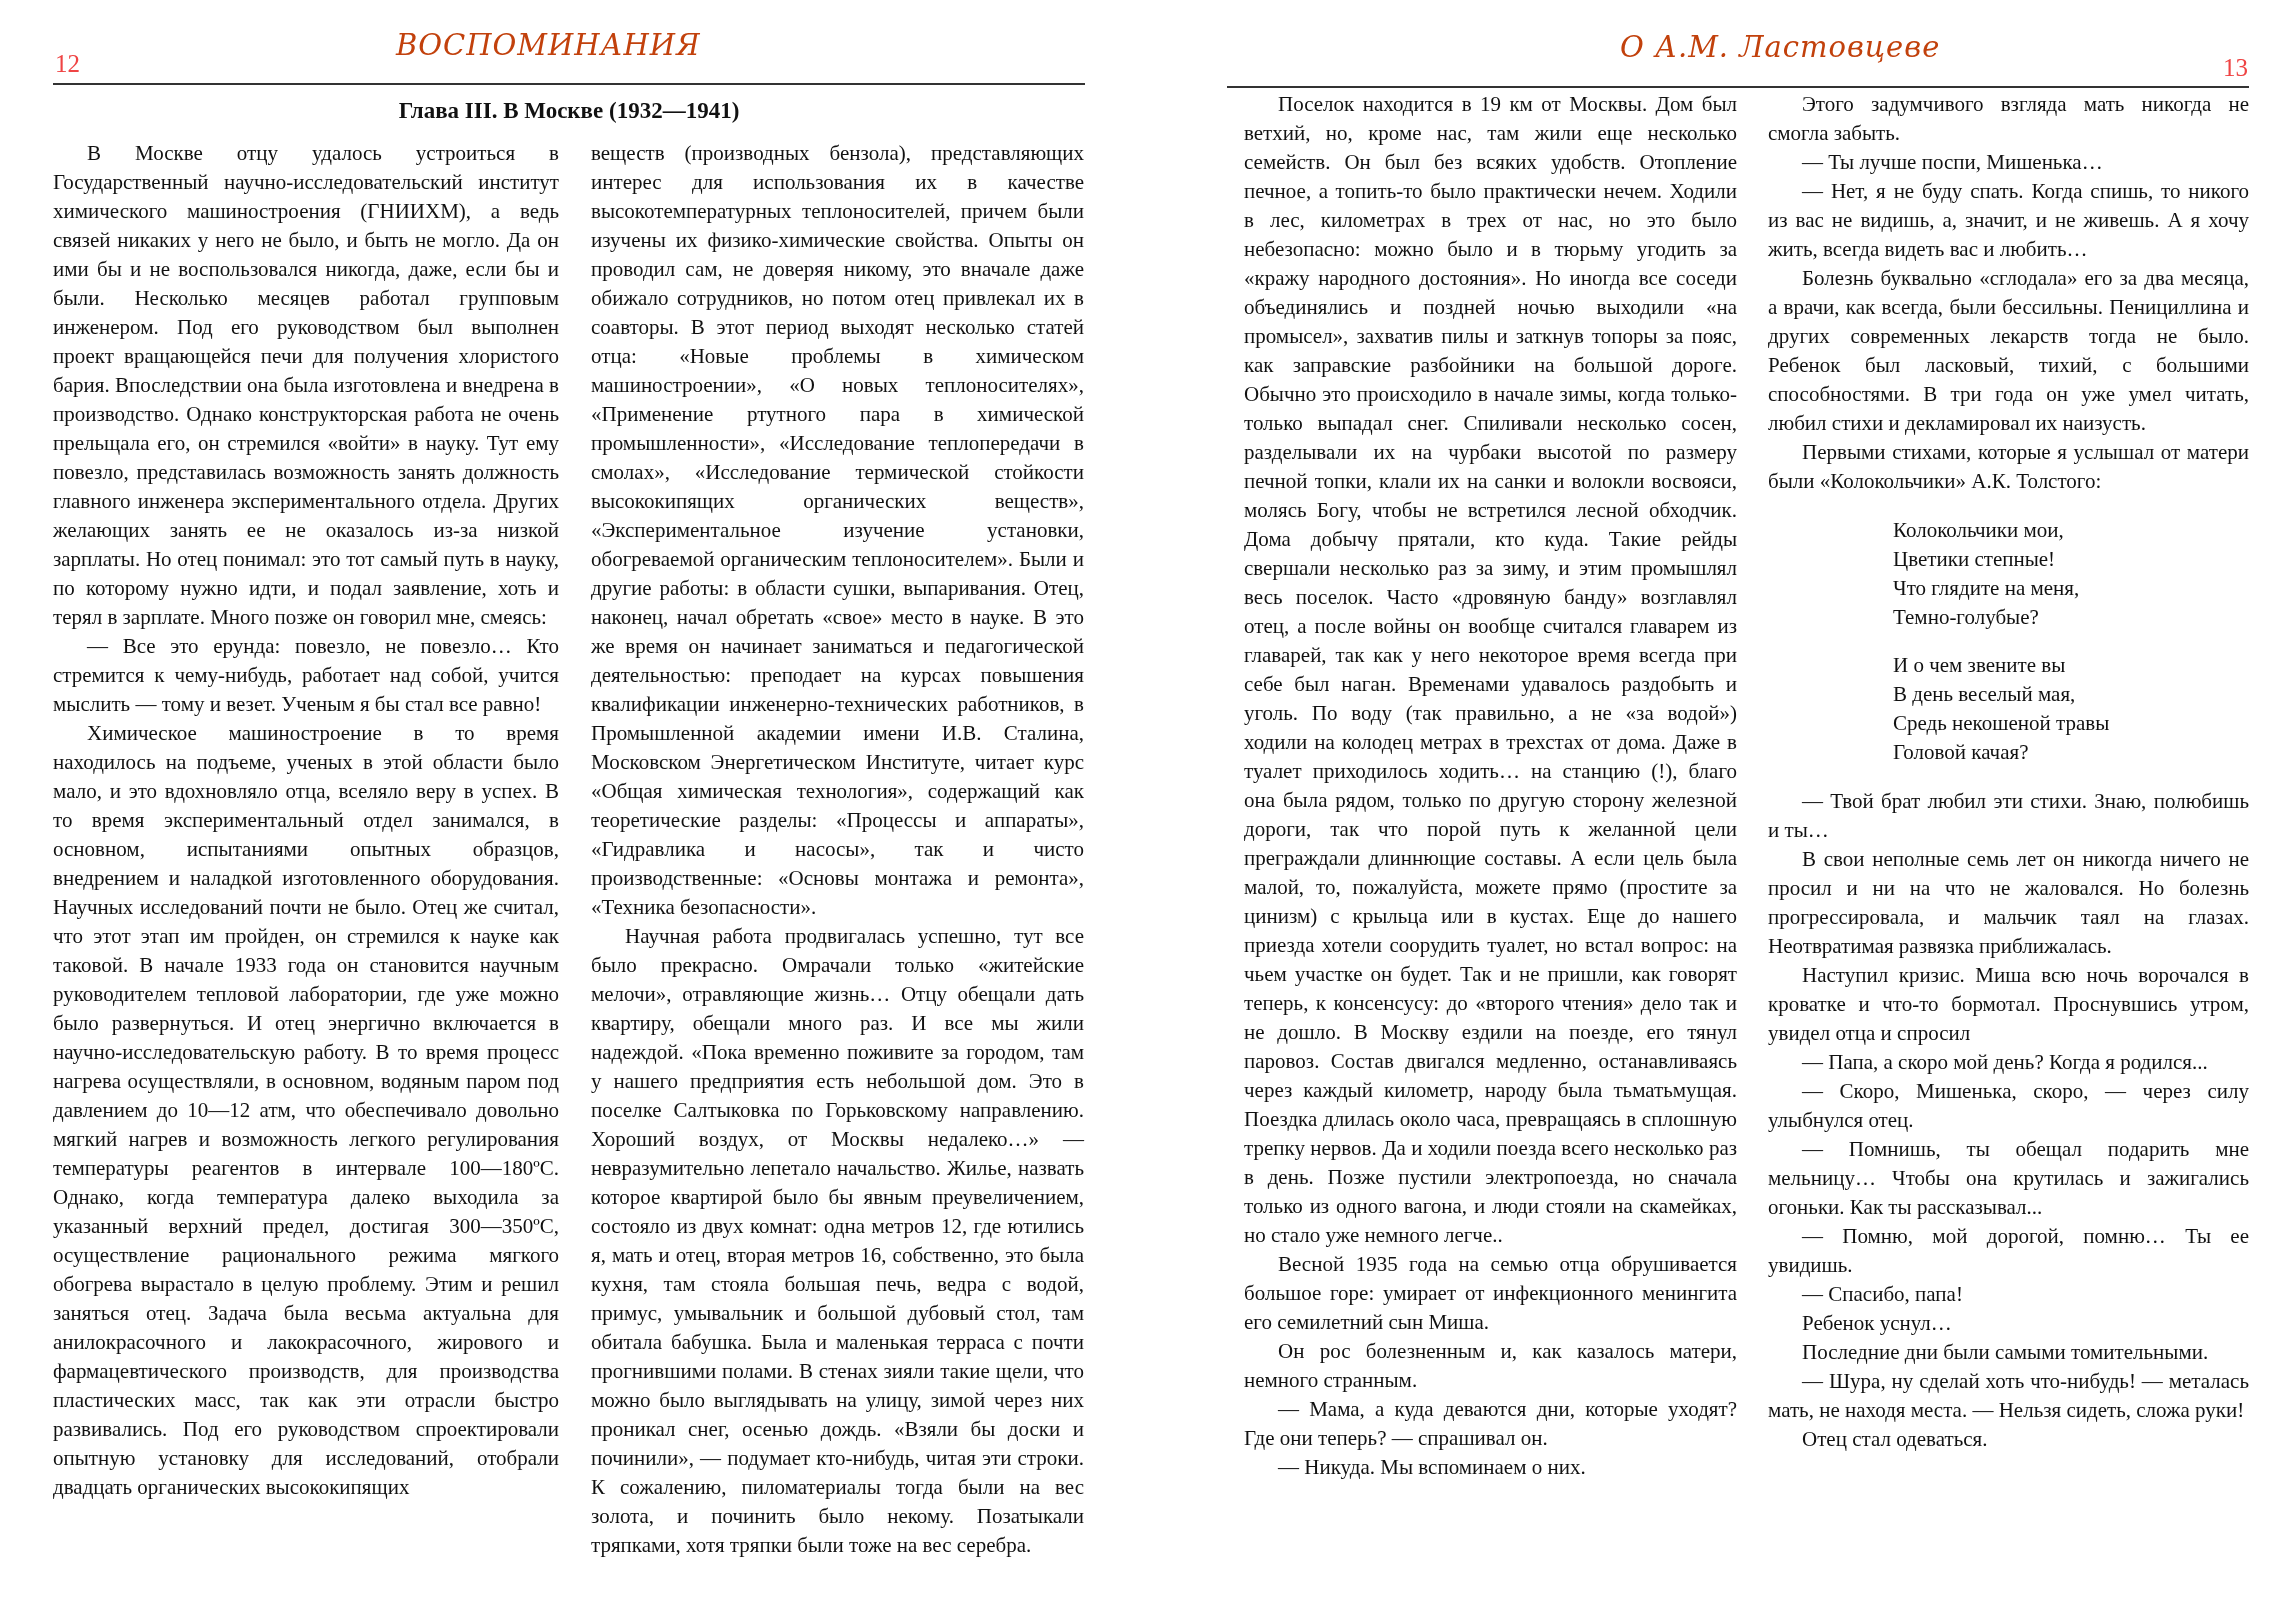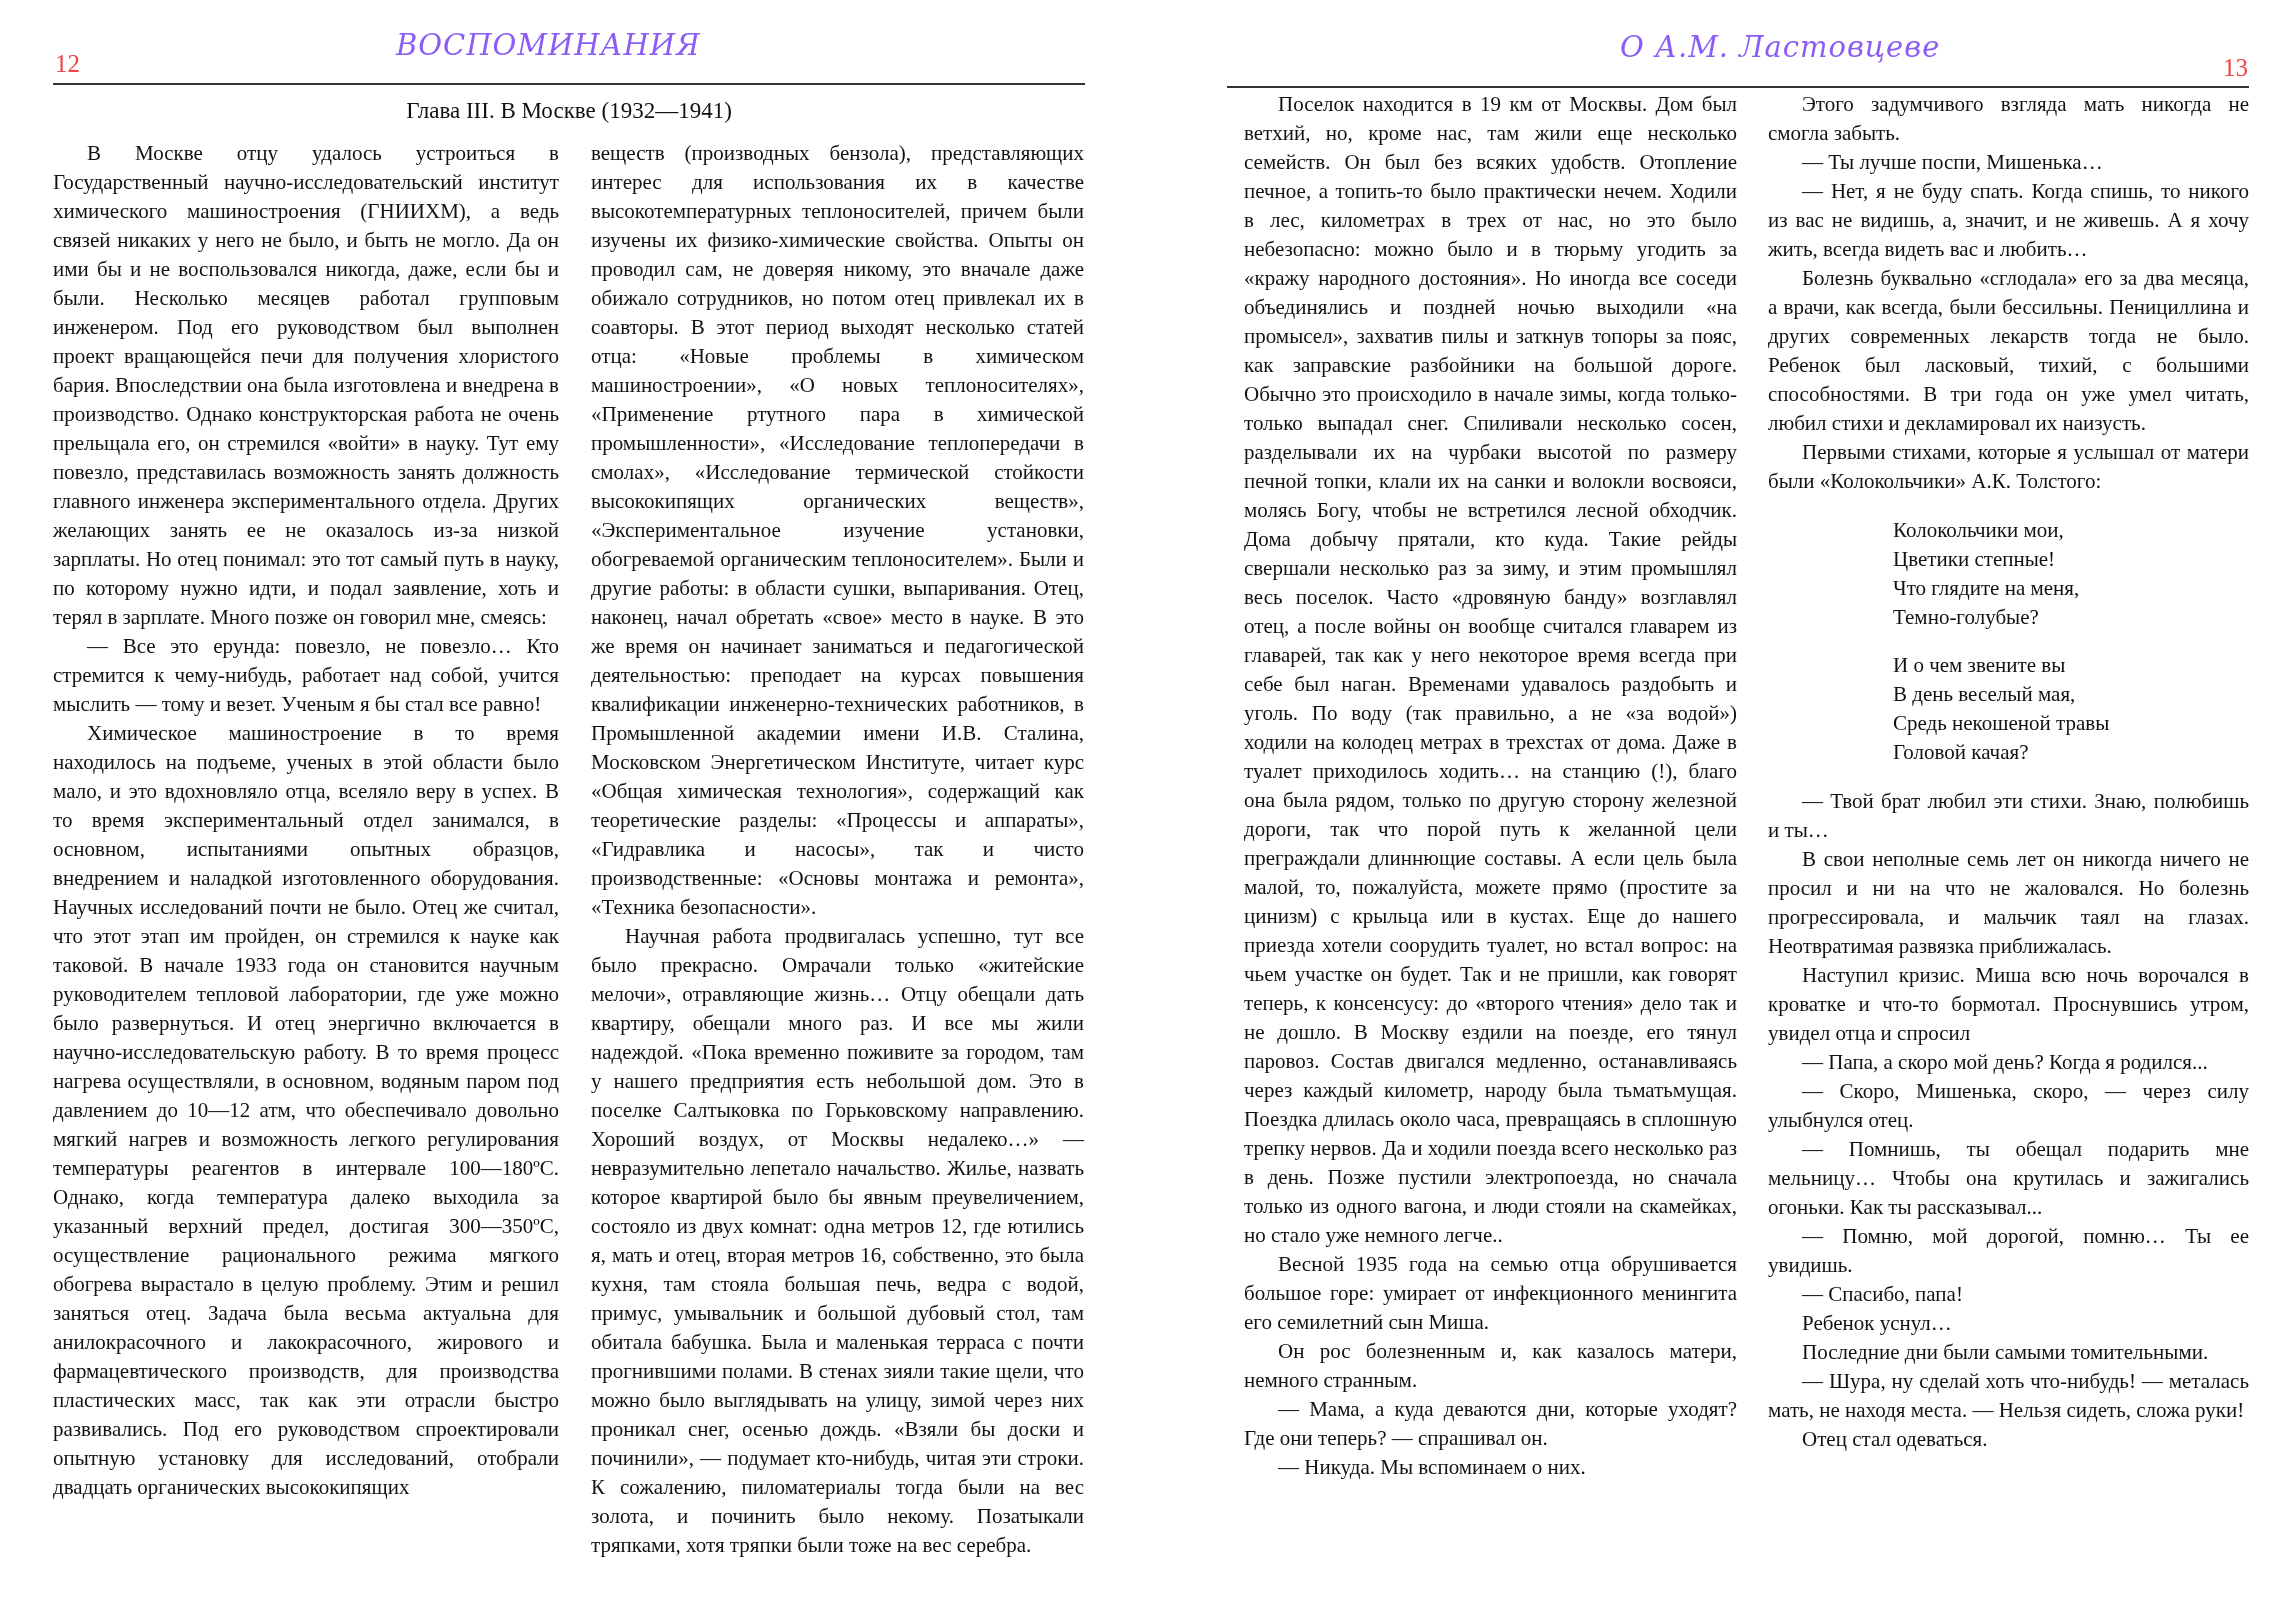--- a/index.html
+++ b/index.html
@@ -1,20 +1,20 @@
 <!DOCTYPE html>
 <html style="font-size:8px"><head>
 <meta charset="utf-8">
 <style>
   html, body { margin:0; padding:0; background:#ffffff; }
   body { width:2295px; height:1601px; position:relative; overflow:hidden; color:#111; }
   .page-num { position:absolute; font-family:"Liberation Serif", serif; font-size:25px; color:#ef4444; }
-  .running-head { position:absolute; font-family:"DejaVu Serif", serif; font-style:italic; font-size:29px; letter-spacing:1px; color:#8b5cf6; white-space:nowrap; }
+  .running-head { position:absolute; font-family:"DejaVu Serif", serif; font-style:italic; font-size:29px; letter-spacing:1px; color:#c2410c; white-space:nowrap; }
   .rule { position:absolute; height:1.5px; background:#333; }
-  .chapter-title { position:absolute; font-family:"Liberation Serif", serif; font-weight:normal; font-size:23px; text-align:center; }
+  .chapter-title { position:absolute; font-family:"Liberation Serif", serif; font-weight:bold; font-size:23px; text-align:center; }
   .col { position:absolute; font-family:"Liberation Serif", serif; font-size:21px; line-height:29px; text-align:justify; }
   .col p { margin:0; text-indent:34px; }
   .col p.noindent { text-indent:0; }
   .poem { margin:20px 0 20px 0; padding-left:125px; }
   .poem .stanza { margin-bottom:19px; }
   .poem .stanza:last-child { margin-bottom:12px; }
   .poem div.line { text-indent:0; }
 </style>
 </head>
 <body>

